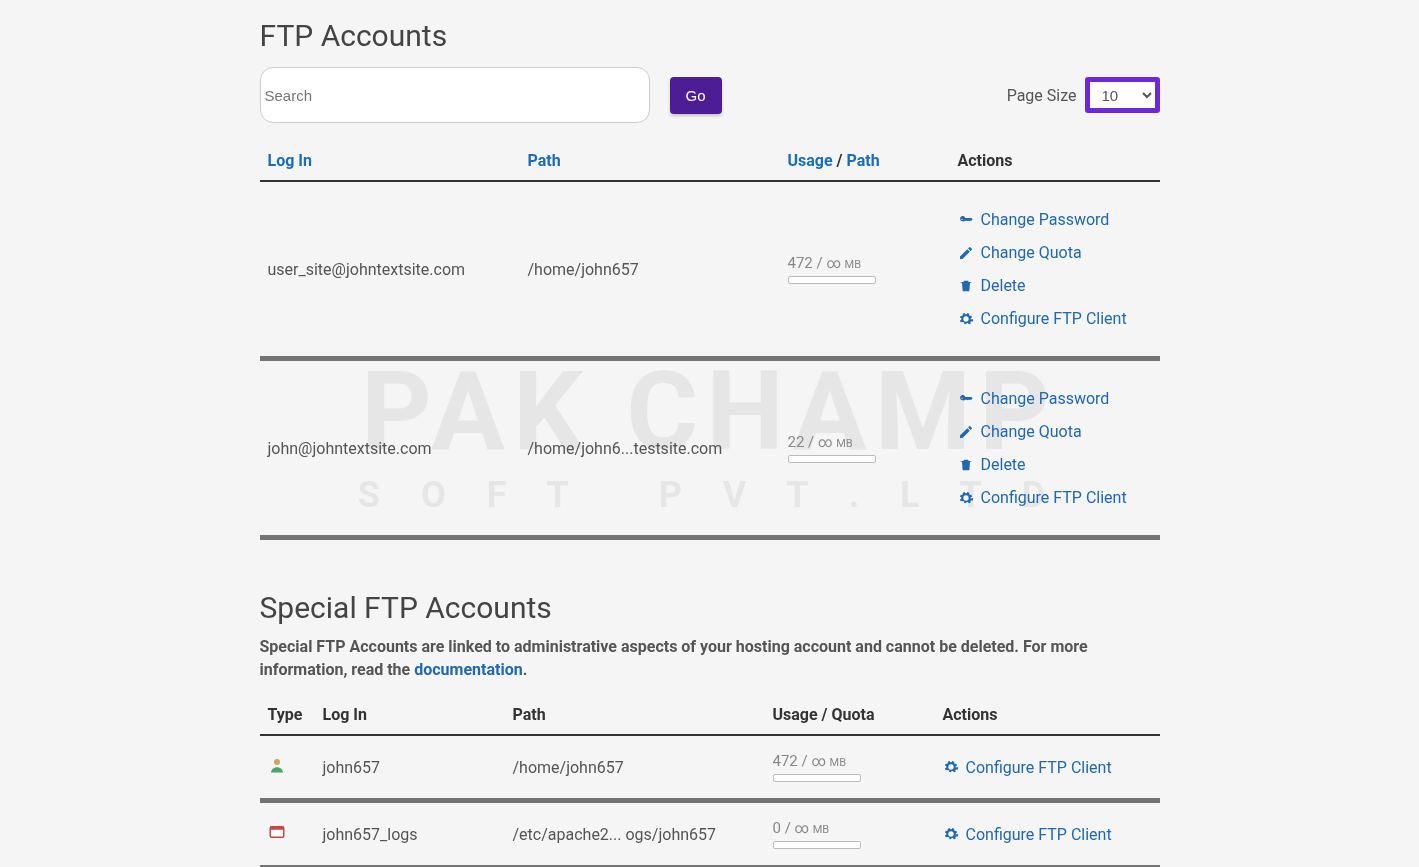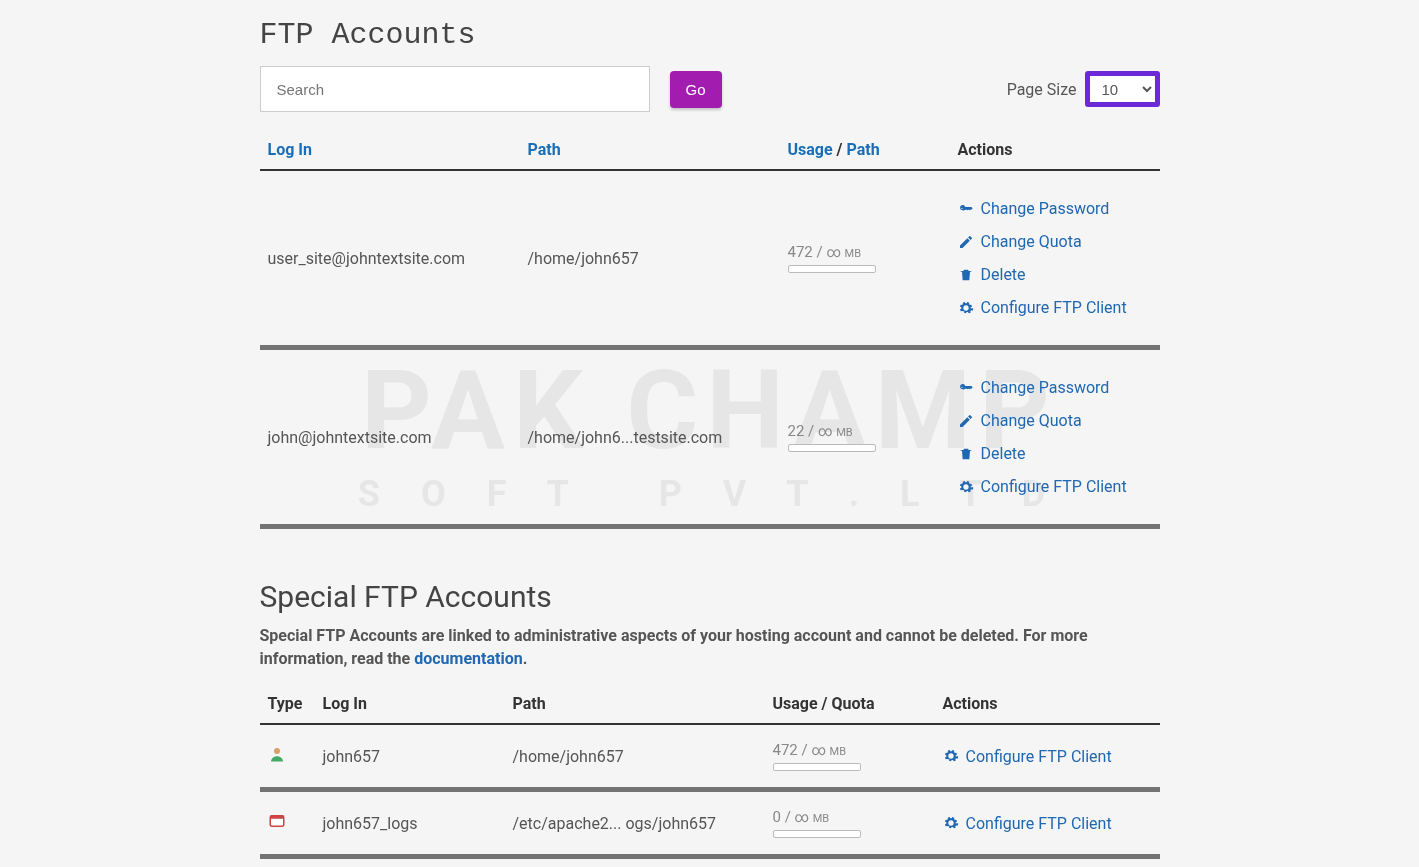--- a/index.html
+++ b/index.html
@@ -37,46 +37,45 @@
     padding: 0 10px;
     position: relative;
     z-index: 1;
   }
   h1 {
     font-size: 30px;
     font-weight: 400;
     color: #444;
     margin-top: 18px;
     margin-bottom: 14px;
-    font-family: Liberation Mono, monospace;
   }
   h2 {
     font-size: 30px;
     font-weight: 400;
     color: #444;
     margin-top: 50px;
     margin-bottom: 10px;
   }
   .search-row {
     display: flex;
     align-items: center;
     margin-bottom: 18px;
   }
   .search-input {
     width: 390px;
-    height: 46px;
+    height: 56px;
     border: 1px solid #ccc;
-    border-radius: 0;
-    padding: 0 16px;
+    border-radius: 13px;
+    padding: 0 4px;
     font-size: 15px;
     color: #555;
   }
   .go-btn {
     margin-left: 20px;
-    background: #a21caf;
+    background: #4c1d95;
     color: #fff;
     border: none;
     border-radius: 4px;
     padding: 10px 16px;
     font-size: 15px;
     cursor: pointer;
     box-shadow: 0 2px 3px rgba(0,0,0,0.2);
   }
   .page-size-wrap {
     margin-left: auto;

